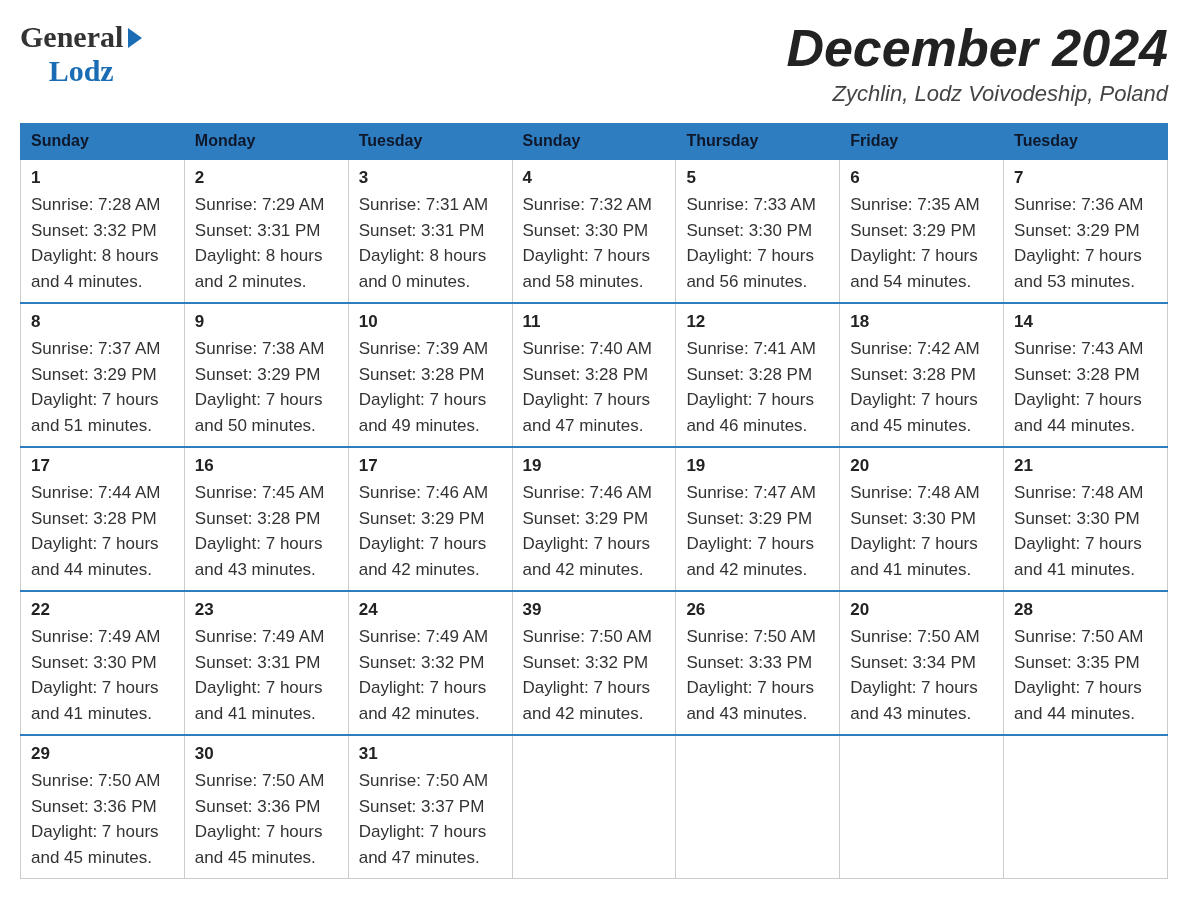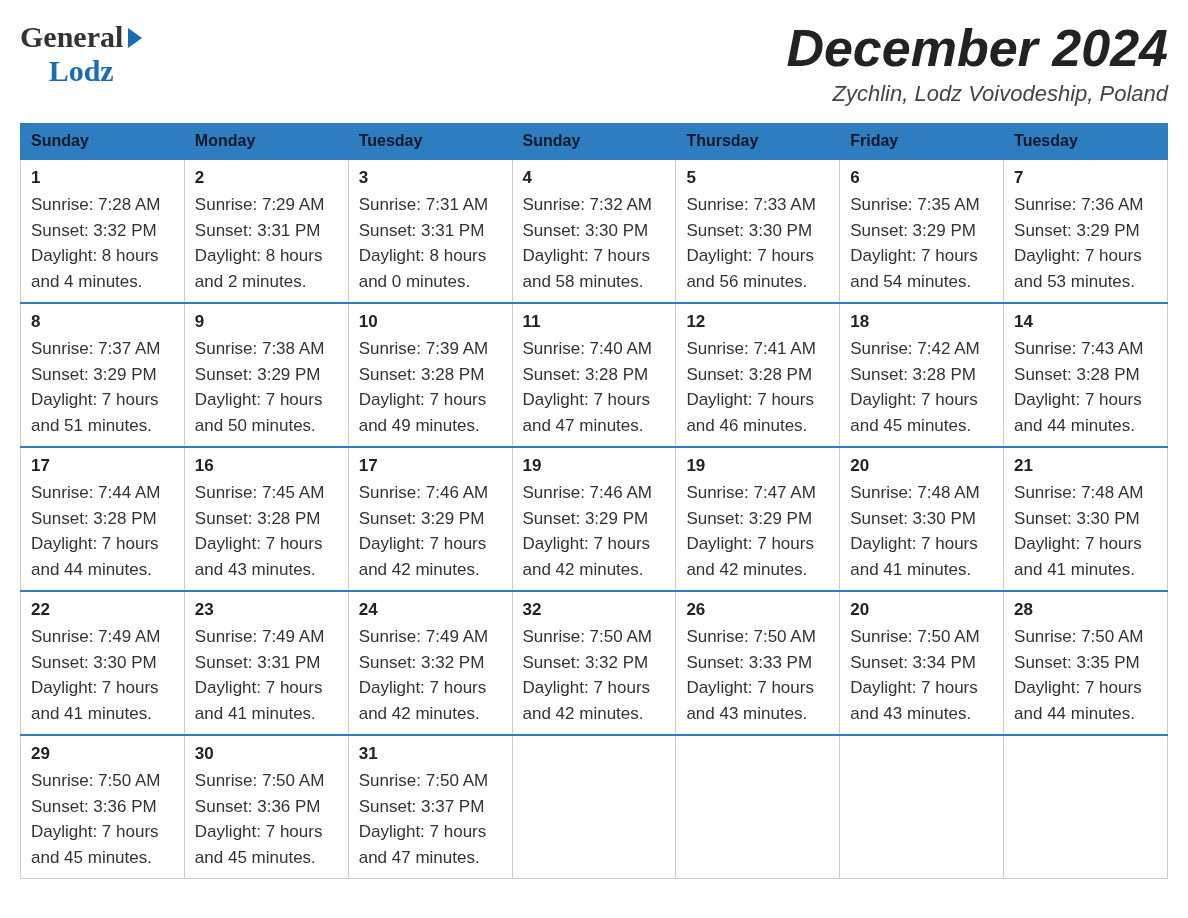--- a/index.html
+++ b/index.html
@@ -138,21 +138,21 @@
         <td><span class="day-number">17</span><span class="day-info">Sunrise: 7:46 AM<br>Sunset: 3:29 PM<br>Daylight: 7 hours and 42 minutes.</span></td>
         <td><span class="day-number">19</span><span class="day-info">Sunrise: 7:46 AM<br>Sunset: 3:29 PM<br>Daylight: 7 hours and 42 minutes.</span></td>
         <td><span class="day-number">19</span><span class="day-info">Sunrise: 7:47 AM<br>Sunset: 3:29 PM<br>Daylight: 7 hours and 42 minutes.</span></td>
         <td><span class="day-number">20</span><span class="day-info">Sunrise: 7:48 AM<br>Sunset: 3:30 PM<br>Daylight: 7 hours and 41 minutes.</span></td>
         <td><span class="day-number">21</span><span class="day-info">Sunrise: 7:48 AM<br>Sunset: 3:30 PM<br>Daylight: 7 hours and 41 minutes.</span></td>
       </tr>
       <tr>
         <td><span class="day-number">22</span><span class="day-info">Sunrise: 7:49 AM<br>Sunset: 3:30 PM<br>Daylight: 7 hours and 41 minutes.</span></td>
         <td><span class="day-number">23</span><span class="day-info">Sunrise: 7:49 AM<br>Sunset: 3:31 PM<br>Daylight: 7 hours and 41 minutes.</span></td>
         <td><span class="day-number">24</span><span class="day-info">Sunrise: 7:49 AM<br>Sunset: 3:32 PM<br>Daylight: 7 hours and 42 minutes.</span></td>
-        <td><span class="day-number">32</span><span class="day-info">Sunrise: 7:50 AM<br>Sunset: 3:32 PM<br>Daylight: 7 hours and 42 minutes.</span></td>
+        <td><span class="day-number">39</span><span class="day-info">Sunrise: 7:50 AM<br>Sunset: 3:32 PM<br>Daylight: 7 hours and 42 minutes.</span></td>
         <td><span class="day-number">26</span><span class="day-info">Sunrise: 7:50 AM<br>Sunset: 3:33 PM<br>Daylight: 7 hours and 43 minutes.</span></td>
         <td><span class="day-number">20</span><span class="day-info">Sunrise: 7:50 AM<br>Sunset: 3:34 PM<br>Daylight: 7 hours and 43 minutes.</span></td>
         <td><span class="day-number">28</span><span class="day-info">Sunrise: 7:50 AM<br>Sunset: 3:35 PM<br>Daylight: 7 hours and 44 minutes.</span></td>
       </tr>
       <tr>
         <td><span class="day-number">29</span><span class="day-info">Sunrise: 7:50 AM<br>Sunset: 3:36 PM<br>Daylight: 7 hours and 45 minutes.</span></td>
         <td><span class="day-number">30</span><span class="day-info">Sunrise: 7:50 AM<br>Sunset: 3:36 PM<br>Daylight: 7 hours and 45 minutes.</span></td>
         <td><span class="day-number">31</span><span class="day-info">Sunrise: 7:50 AM<br>Sunset: 3:37 PM<br>Daylight: 7 hours and 47 minutes.</span></td>
         <td class="empty-cell"></td>
         <td class="empty-cell"></td>

